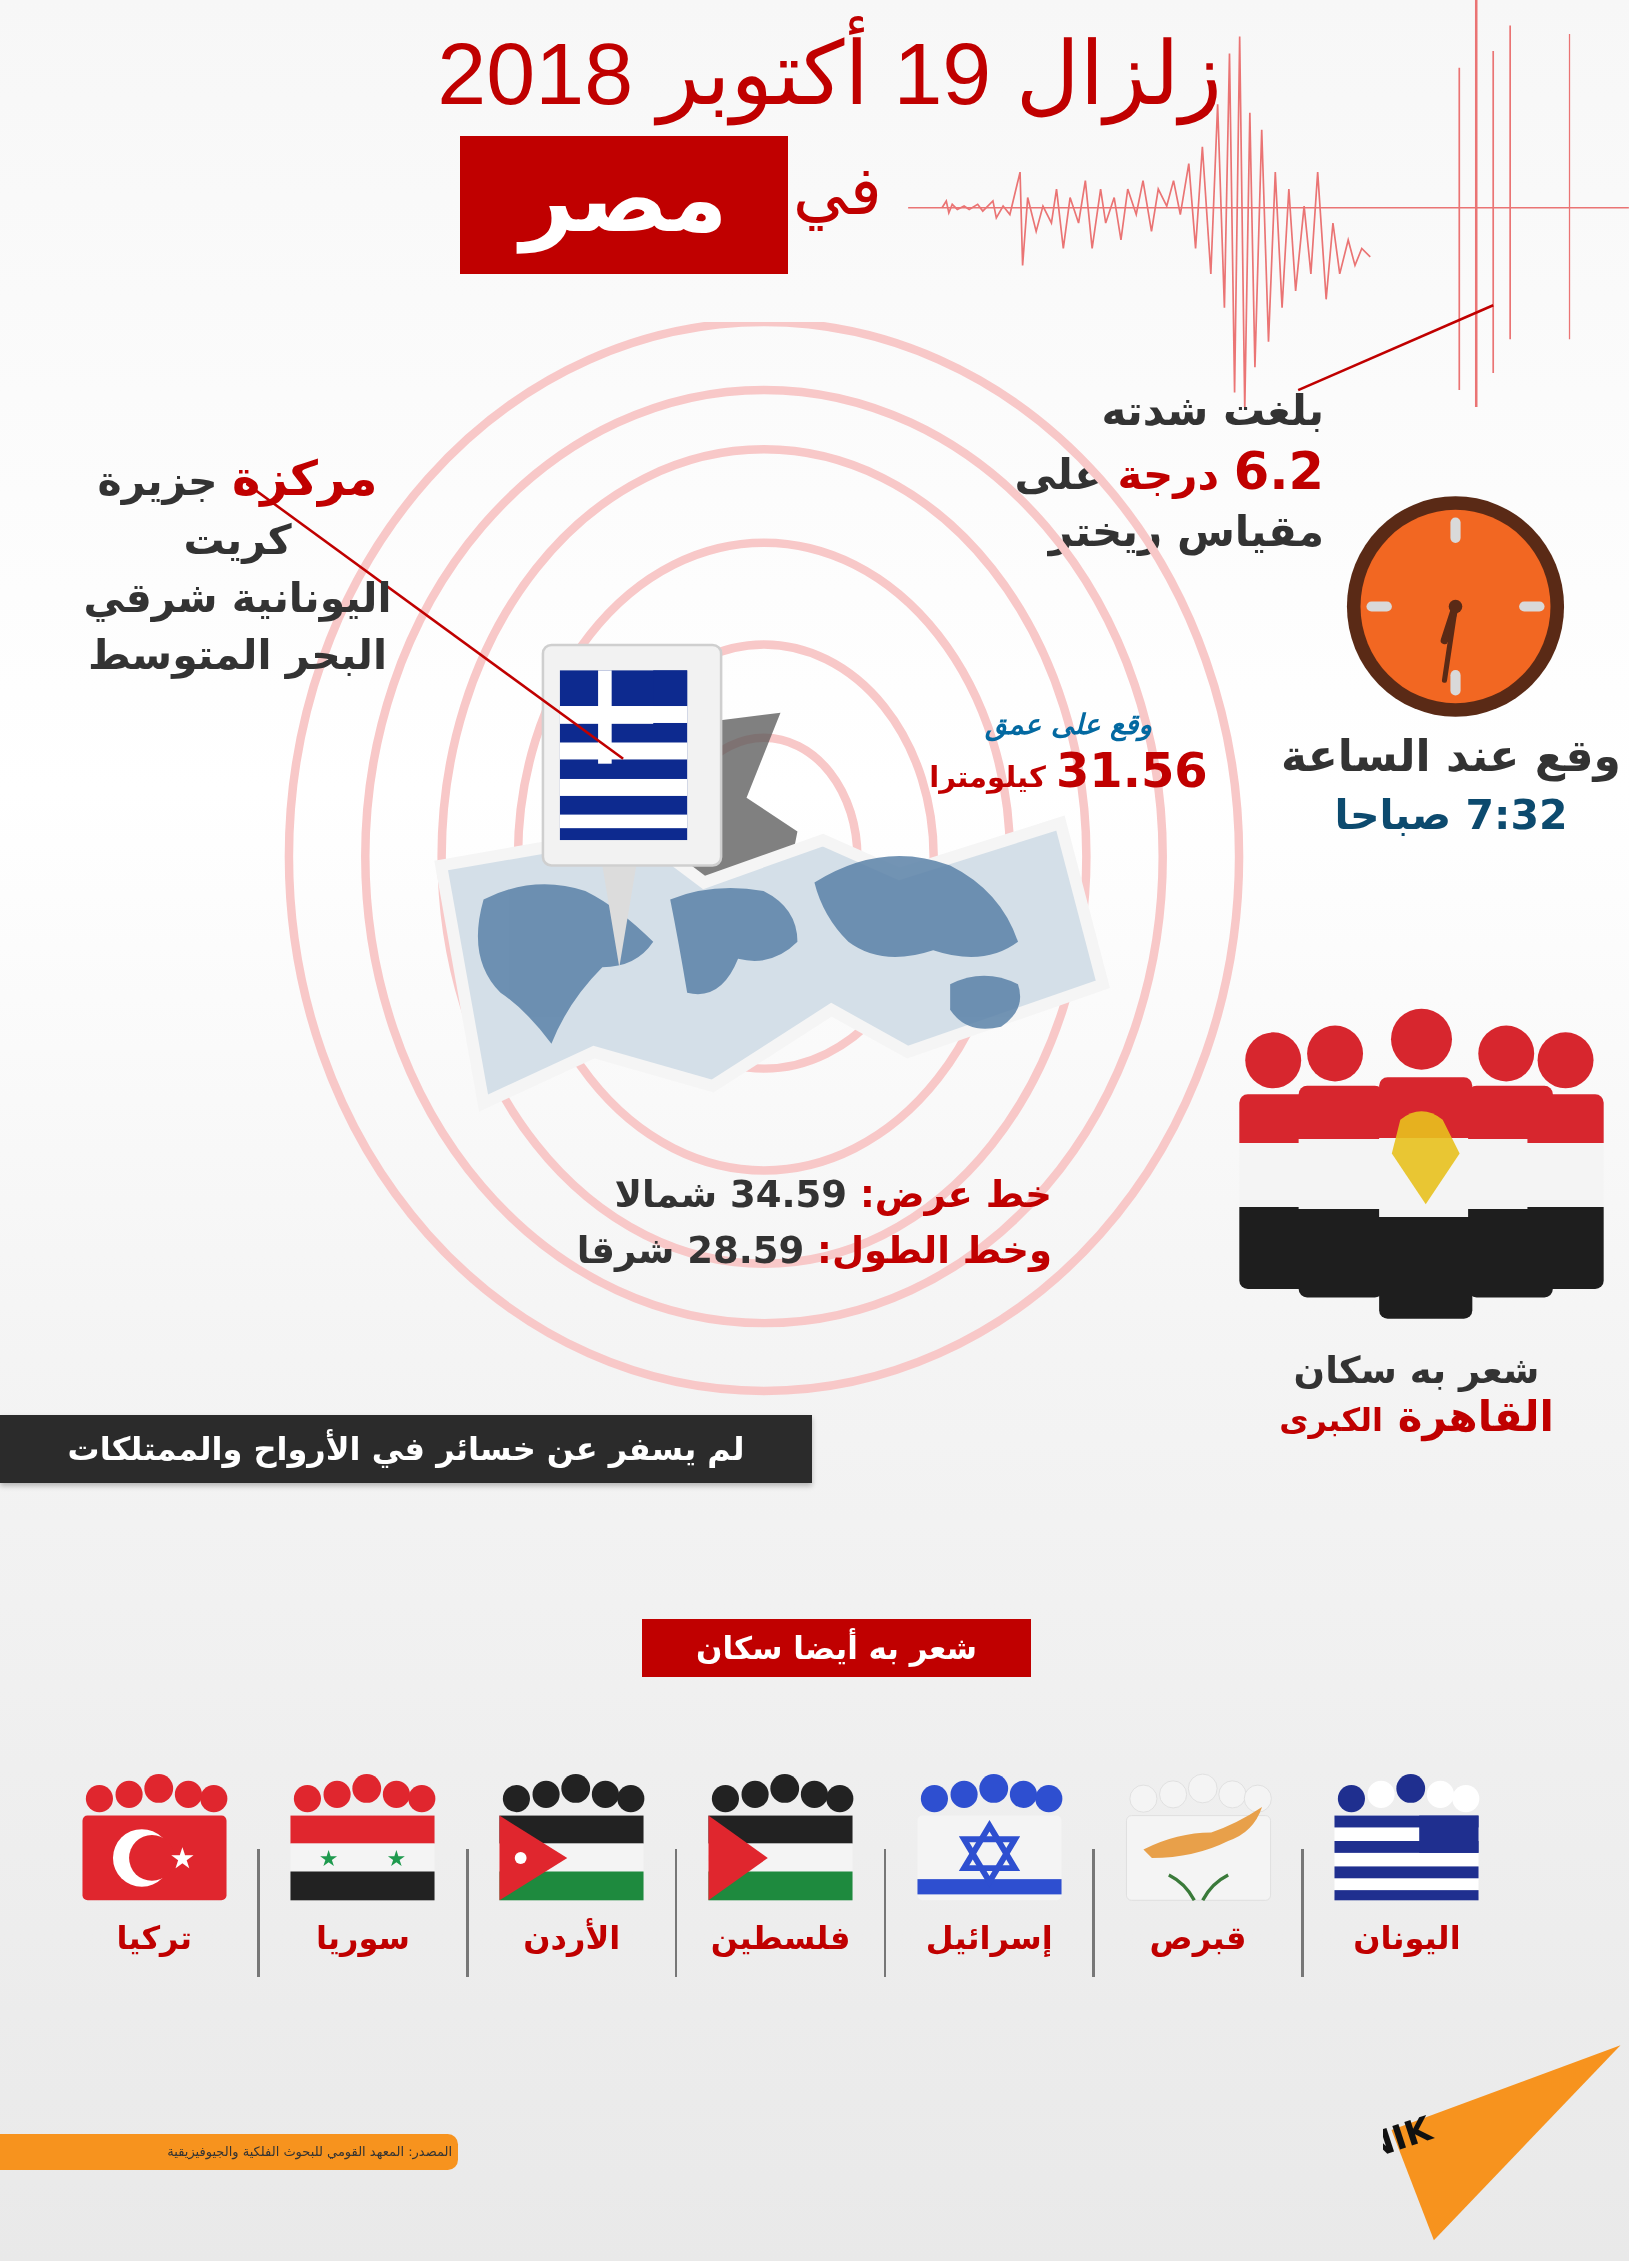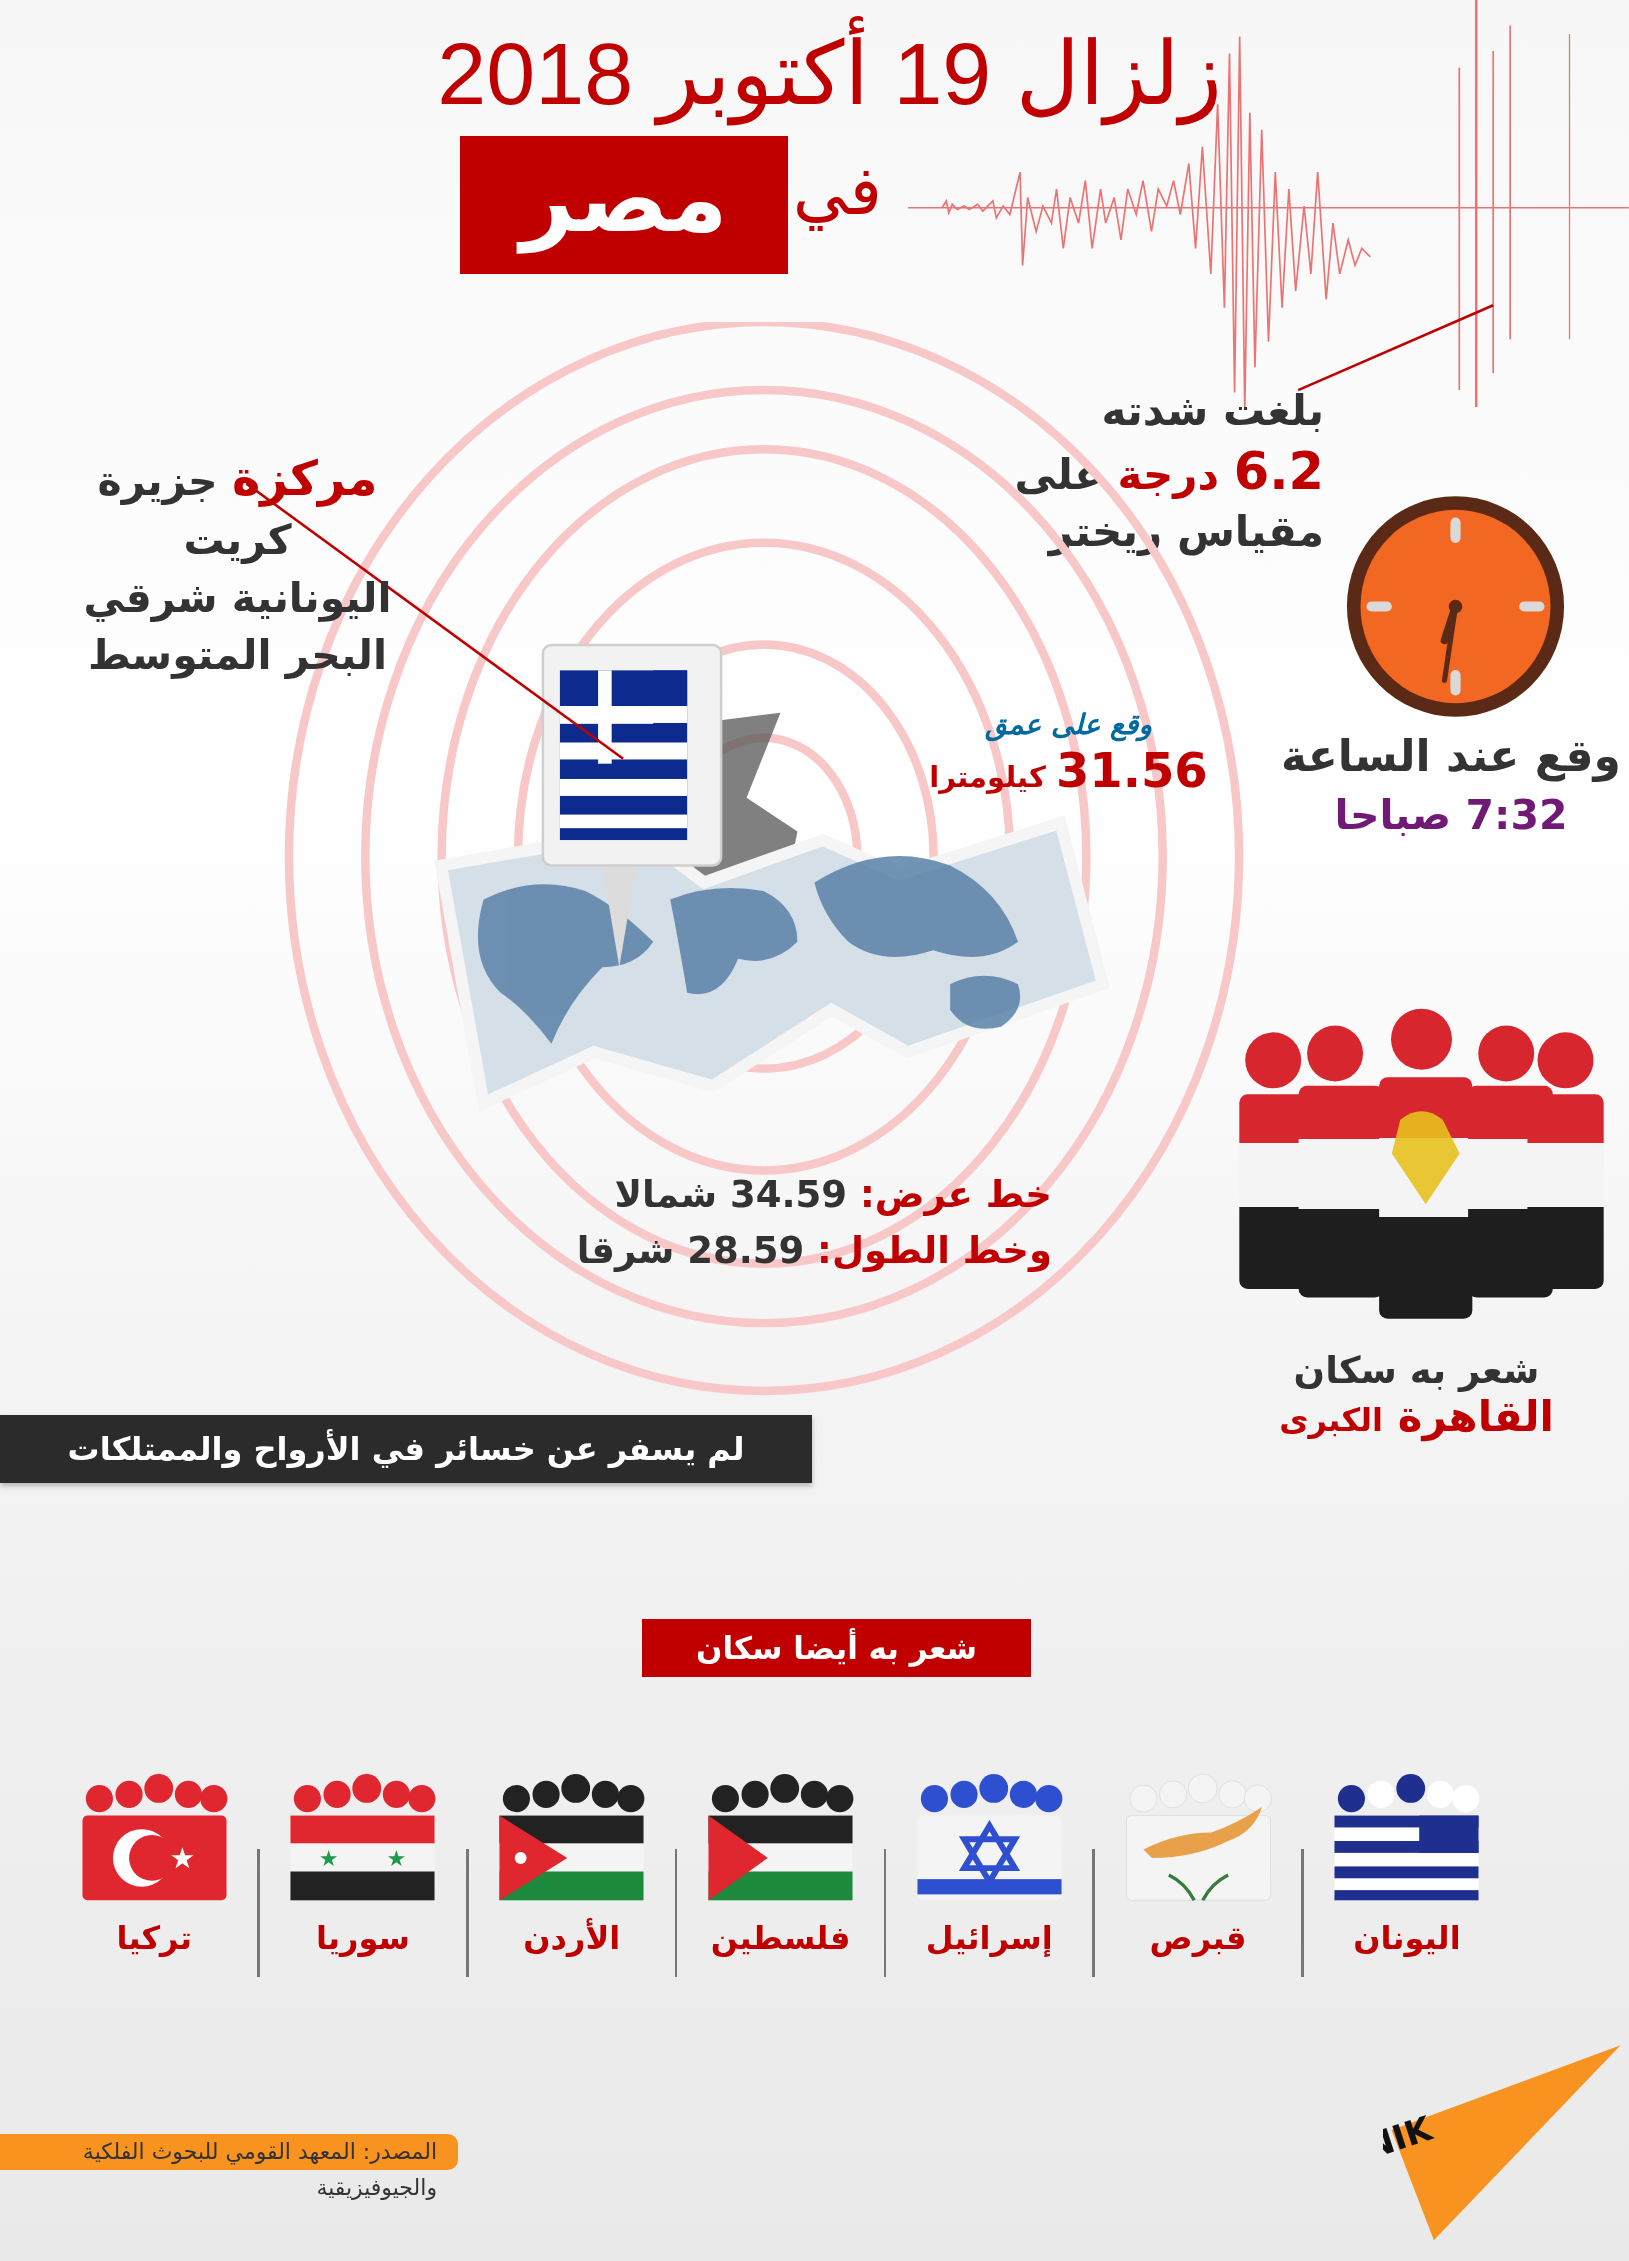--- a/index.html
+++ b/index.html
@@ -30,21 +30,21 @@
   .mag .l1 { font-size:42px; color:#333; }
   .mag .l2 { font-size:42px; color:#333; }
   .mag .l2 .num { font-size:51px; color:#c00000; }
   .mag .l2 .unit { color:#c00000; }
   .mag .l3 { font-size:42px; color:#333; }
 
   
   .clock { left:1341px; top:492px; width:229px; height:229px; }
   .time { left:1273px; top:730px; width:356px; text-align:center; font-weight:bold; }
   .time .l1 { font-size:44px; color:#333; }
-  .time .l2 { font-size:41px; color:#701a75; margin-top:10.2px; }
+  .time .l2 { font-size:41px; color:#0c4a6e; margin-top:10.2px; }
 
   
   .rings { left:255px; top:322px; width:1018px; height:1103px; }
 
   
   .epi { left:51px; top:445px; width:373px; text-align:center; font-weight:bold; line-height:1.4; font-size:41px; color:#333; }
   .epi .hl { color:#c00000; font-size:48px; }
 
   .map { left:424px; top:611px; width:696px; height:509px; }
 
@@ -76,22 +76,22 @@
   }
 
   .countries { left:51px; top:1773px; width:1459px; height:212px; display:flex; flex-direction:row; align-items:stretch; }
   .country { flex:1; display:flex; flex-direction:column; align-items:center; justify-content:flex-start; }
   .country svg { width:161px; height:136px; }
   .country .name { font-weight:bold; font-size:32px; color:#c00000; margin-top:10.2px; }
   .sep { width:2.5px; background:#777; margin:76px 0 8.5px 0; }
 
   .source {
     left:0; top:2134px; width:458px; height:36px; background:#f7931e;
-    border-radius:0 10.2px 10.2px 0; color:#333; font-size:22px; line-height:36px;
-    text-align:right; padding-right:21px; box-sizing:border-box;
+    border-radius:0 10.2px 10.2px 0; color:#333; font-size:13px; line-height:36px;
+    text-align:right; padding-right:6px; box-sizing:border-box;
   }
   .logo { left:1383px; top:2028px; width:246px; height:221px; }
 </style>
 </head>
 <body>
 
 <div class="abs title-main">زلزال 19 أكتوبر 2018</div>
 <div class="abs title-sub">في</div>
 <div class="abs title-box">مصر</div>
 

